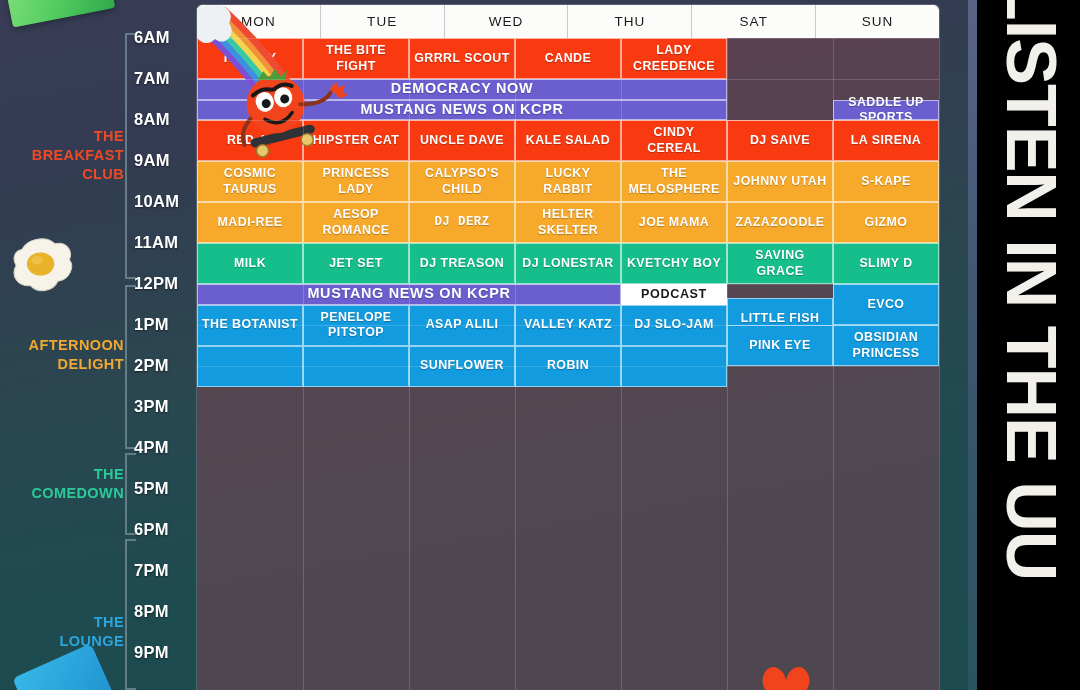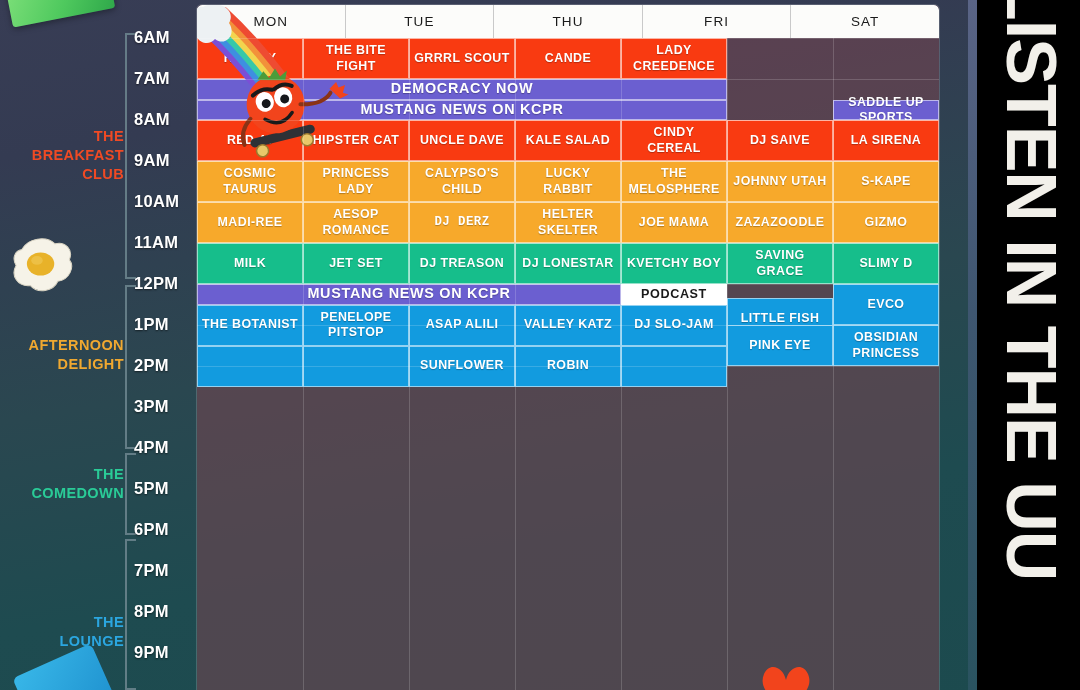--- a/index.html
+++ b/index.html
@@ -166,23 +166,24 @@
       <div class="time-tick" style="top: 561px;">7PM</div>
       <div class="time-tick" style="top: 602px;">8PM</div>
       <div class="time-tick" style="top: 643px;">9PM</div>
     </div>
 </div>
 
 <div id="grid">
   <div id="dayheader">
       <div class="day-cell">MON</div>
       <div class="day-cell">TUE</div>
+      <div class="day-cell">WED</div>
       <div class="day-cell">THU</div>
-      <div class="day-cell">FRI</div>
       <div class="day-cell">SAT</div>
+      <div class="day-cell">SUN</div>
     </div>
   <div id="slot-layer">
       <div class="slot c-red" style="left: 0px; width: 106px; top: 33px; height: 41px;">HAYBAY</div>
       <div class="slot c-red" style="left: 106px; width: 106px; top: 33px; height: 41px;">THE BITE FIGHT</div>
       <div class="slot c-red" style="left: 212px; width: 106px; top: 33px; height: 41px;">GRRRL SCOUT</div>
       <div class="slot c-red" style="left: 318px; width: 106px; top: 33px; height: 41px;">CANDE</div>
       <div class="slot c-red" style="left: 424px; width: 106px; top: 33px; height: 41px;">LADY CREEDENCE</div>
       <div class="slot c-purple wide" style="left: 0px; width: 530px; top: 74px; height: 20.5px;">DEMOCRACY NOW</div>
       <div class="slot c-purple wide" style="left: 0px; width: 530px; top: 94.5px; height: 20.5px;">MUSTANG NEWS ON KCPR</div>
       <div class="slot c-purple" style="left: 636px; width: 106px; top: 94.5px; height: 20.5px;">SADDLE UP SPORTS</div>

